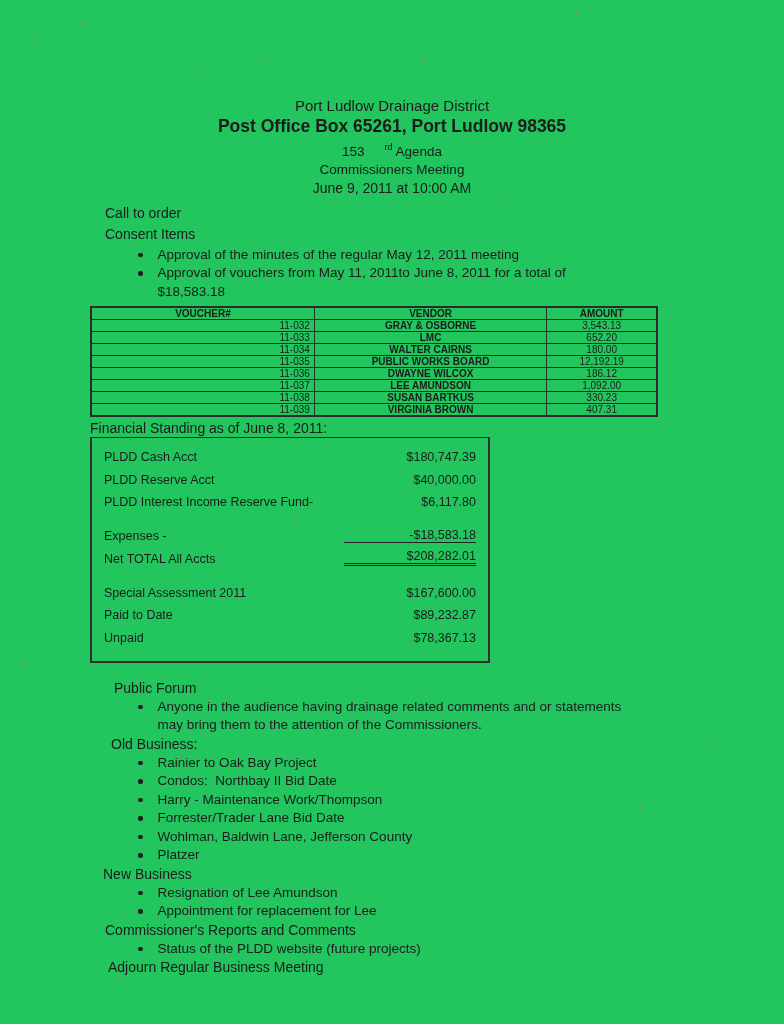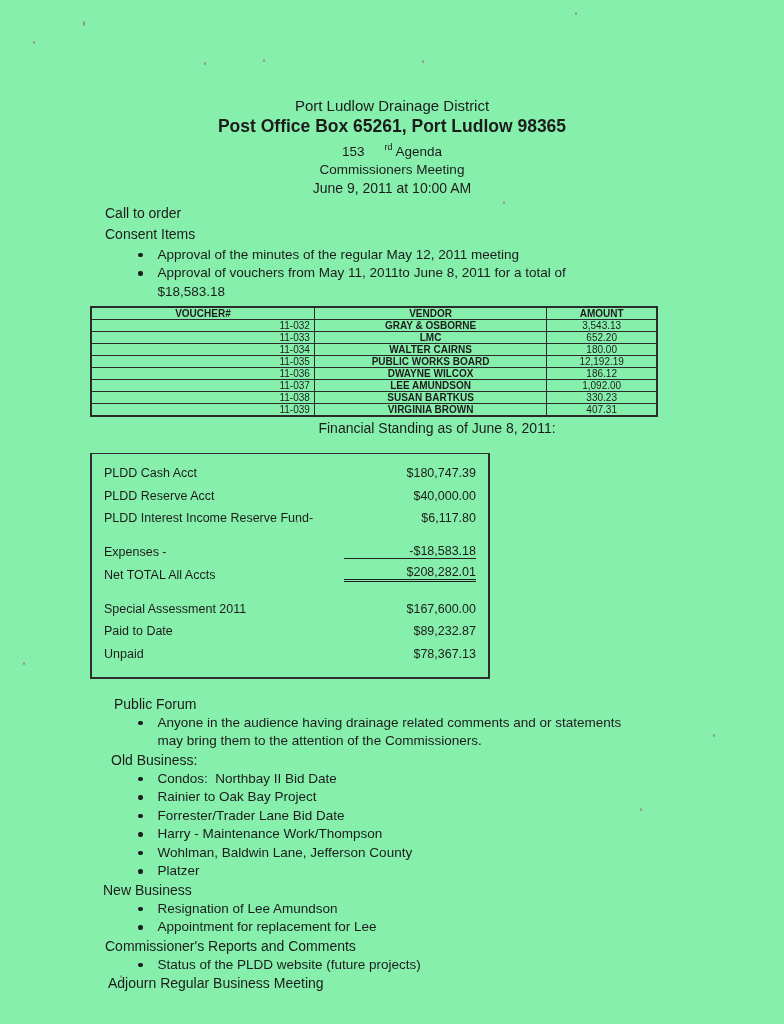--- a/index.html
+++ b/index.html
@@ -1,16 +1,16 @@
 <!DOCTYPE html>
 <html><head>
 <meta charset="utf-8">
 <style>
   html,body{margin:0;padding:0;background:#e9e9e9;}
-  .page{position:relative;width:784px;height:1024px;background:#86efac;overflow:hidden;
+  .page{position:relative;width:784px;height:1024px;background:#22c55e;overflow:hidden;
         font-family:"Liberation Sans",sans-serif;color:#1c1c1c;}
   
   .doc-header{padding-top:96px;text-align:center;}
   .h-org{font-size:15px;line-height:19px;}
   .h-addr{font-size:17.5px;line-height:23px;font-weight:bold;}
   .h-agenda{font-size:13.5px;line-height:19px;}
   .h-agenda sup{font-size:9px;margin-left:20px;}
   .h-meeting{font-size:13.5px;line-height:18px;}
   .h-datetime{font-size:14px;line-height:18px;}
   
@@ -30,21 +30,21 @@
                  font-size:10px;}
   .voucher-table th,.voucher-table td{border:1px solid #2b2b2b;height:11px;line-height:11px;
                  padding:0 4px;overflow:hidden;}
   .voucher-table{border:2px solid #2b2b2b;}
   .voucher-table th{font-weight:bold;}
   .col-voucher{width:221px;} .col-vendor{width:230px;} .col-amount{width:109px;}
   .voucher-table td:nth-child(1){text-align:right;padding-left:9px;}
   .voucher-table td:nth-child(2){text-align:center;font-weight:bold;}
   .voucher-table td:nth-child(3){text-align:center;}
   
-  .fin-title{margin:3px 0 16px 90px;font-size:14px;line-height:17px;text-align:center;}
+  .fin-title{margin:3px 0 0 90px;font-size:14px;line-height:17px;}
   .fin-box{margin-left:90px;width:372px;border:2px solid #2e2e2e;border-top-width:1.5px;
            padding:10px 12px 14px 12px;font-size:12.5px;}
   .fin-row{display:flex;justify-content:space-between;align-items:flex-end;height:16px;margin-bottom:6.5px;}
   .fin-row.space-before{margin-top:18px;}
   .fin-value{width:132px;text-align:right;}
   .fin-row[data-rule="single"] .fin-value{border-bottom:1.5px solid #222;}
   .fin-row[data-rule="double"] .fin-value{border-bottom:3.5px double #222;}
   .fin-row:last-child{margin-bottom:2px;}
   
   .speck{position:absolute;background:#909090;width:2px;height:3px;border-radius:50%;}
@@ -209,40 +209,40 @@
         <span class="bullet-dot"></span>
         <span class="bullet-text">Anyone in the audience having drainage related comments and or statements may bring them to the attention of the Commissioners.</span>
       </div>
     </div>
 
   <div class="sec-title s-old">Old Business:</div>
   <div>
 
       <div class="bullet-row">
         <span class="bullet-dot"></span>
+        <span class="bullet-text">Rainier to Oak Bay Project</span>
+      </div>
+
+      <div class="bullet-row">
+        <span class="bullet-dot"></span>
         <span class="bullet-text">Condos:  Northbay II Bid Date</span>
       </div>
 
       <div class="bullet-row">
         <span class="bullet-dot"></span>
-        <span class="bullet-text">Rainier to Oak Bay Project</span>
+        <span class="bullet-text">Harry - Maintenance Work/Thompson</span>
       </div>
 
       <div class="bullet-row">
         <span class="bullet-dot"></span>
         <span class="bullet-text">Forrester/Trader Lane Bid Date</span>
       </div>
 
       <div class="bullet-row">
         <span class="bullet-dot"></span>
-        <span class="bullet-text">Harry - Maintenance Work/Thompson</span>
-      </div>
-
-      <div class="bullet-row">
-        <span class="bullet-dot"></span>
         <span class="bullet-text">Wohlman, Baldwin Lane, Jefferson County</span>
       </div>
 
       <div class="bullet-row">
         <span class="bullet-dot"></span>
         <span class="bullet-text">Platzer</span>
       </div>
     </div>
 
   <div class="sec-title s-new">New Business</div>

